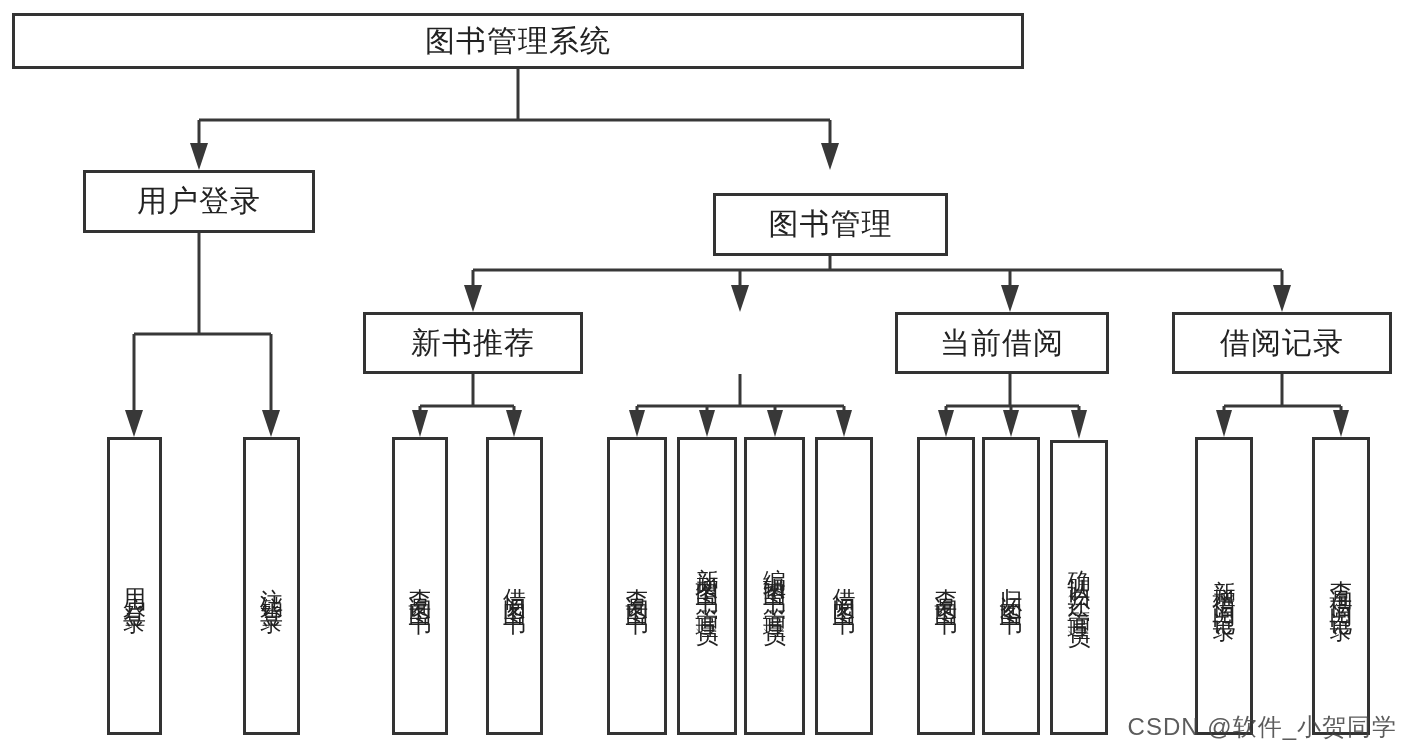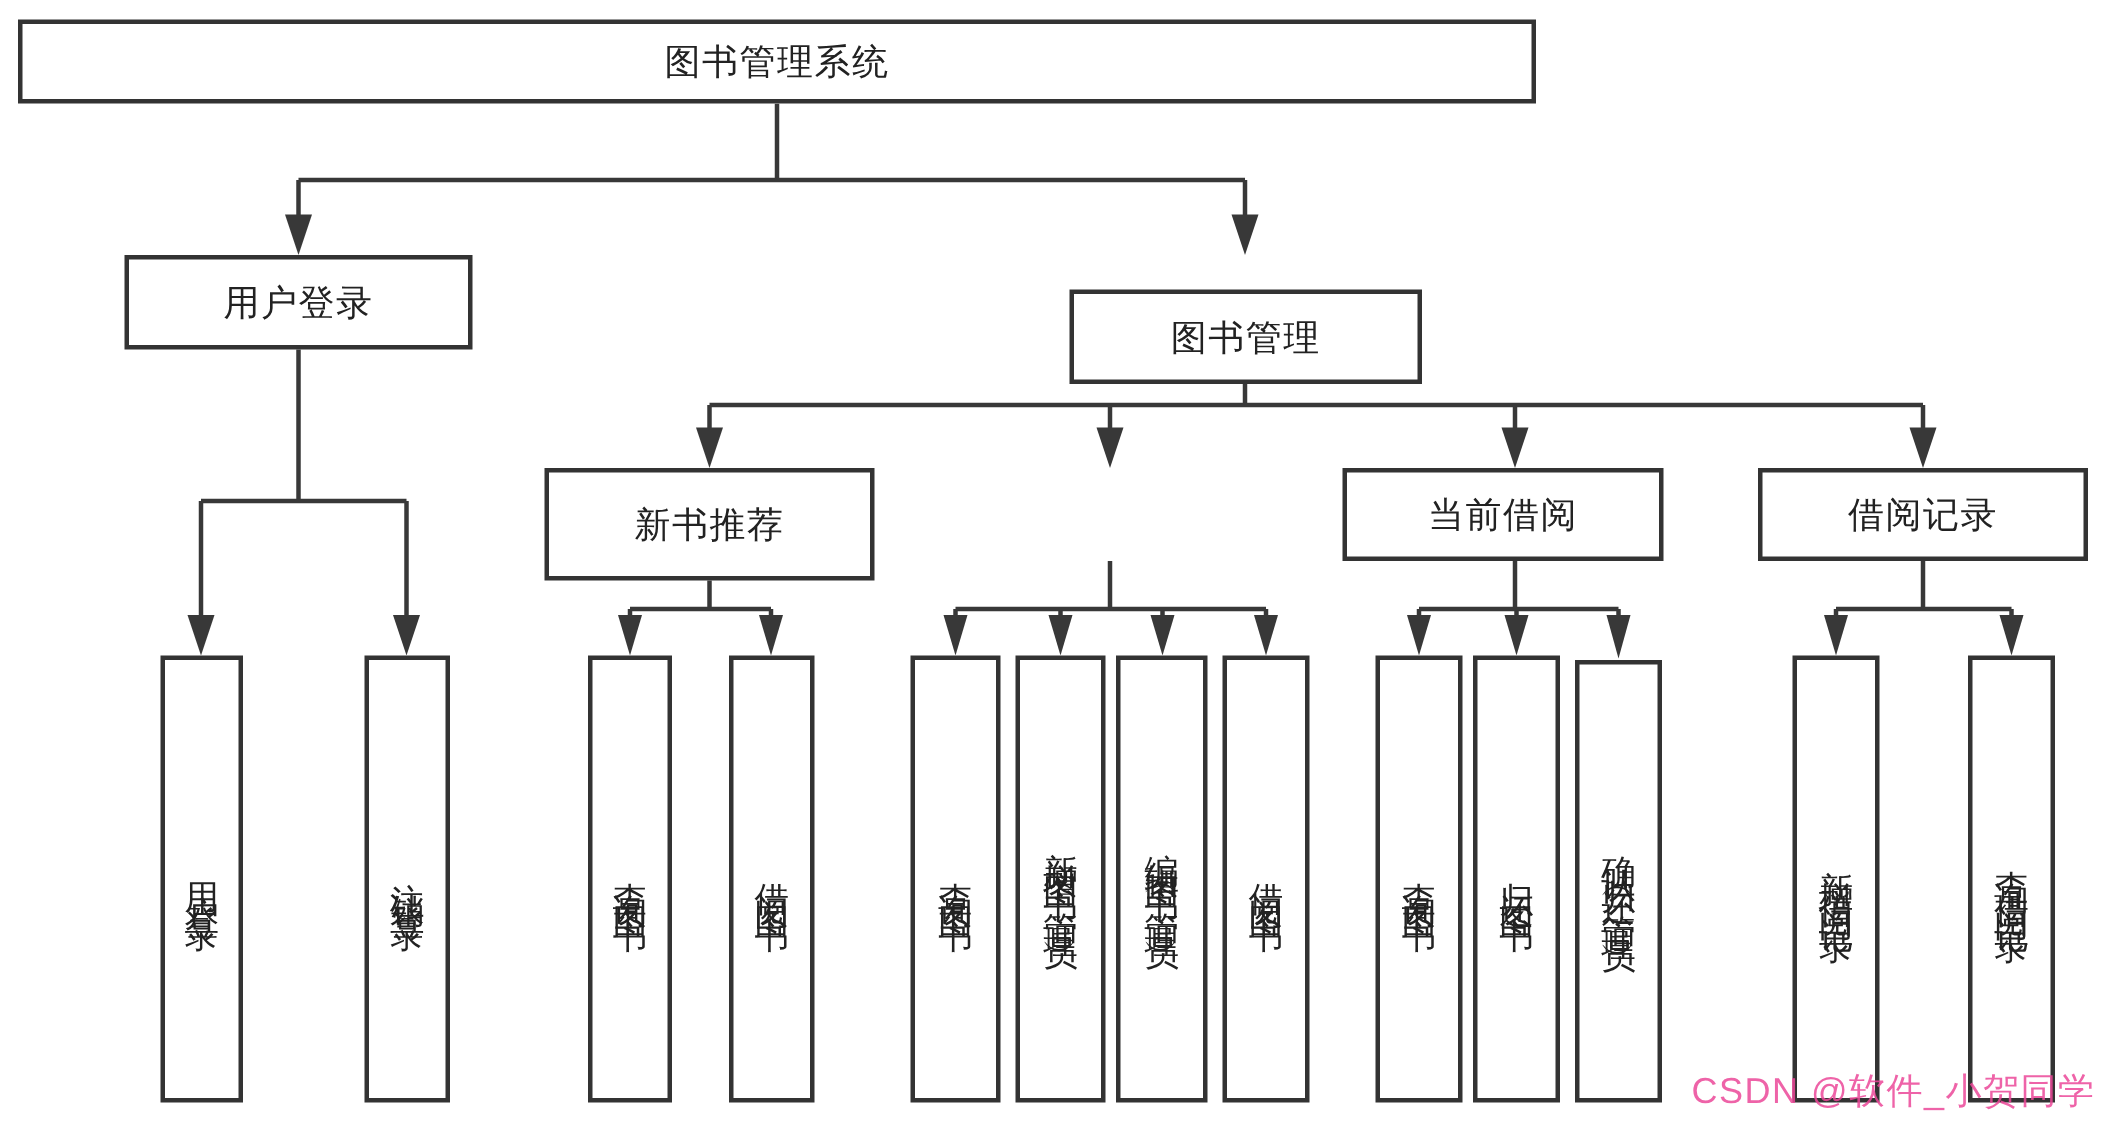--- a/index.html
+++ b/index.html
@@ -15,36 +15,36 @@
     position:absolute;
     box-sizing:border-box;
     border:3px solid #333333;
     background:#ffffff;
     display:flex;
     align-items:center;
     justify-content:center;
     color:#222222;
     z-index:1;
   }
-  .hbox{font-size:24px;letter-spacing:1px;white-space:nowrap;}
+  .hbox{font-size:30px;letter-spacing:1px;white-space:nowrap;}
   .vbox{z-index:1;}
   .vtext{
     writing-mode:vertical-rl;
     text-orientation:mixed;
     font-size:23px;
     letter-spacing:8px;
     line-height:1;
     color:#222222;
   }
   .watermark{
     position:absolute;
     right:8px;
     bottom:4px;
     font-size:24px;
-    color:#ec4899;
+    color:#404040;
     opacity:0.85;
     letter-spacing:1px;
     z-index:2;
     white-space:nowrap;
   }
 </style>
 </head>
 <body>
 
 <div id="stage">
@@ -127,21 +127,21 @@
       <polygon points="1216,410 1232,410 1224,437"></polygon>
       <polygon points="1333,410 1349,410 1341,437"></polygon>
     </g>
   </svg>
 
   <div class="box hbox" style="left:12px;top:13px;width:1012px;height:56px;">图书管理系统</div>
 
   <div class="box hbox" style="left:83px;top:170px;width:232px;height:63px;">用户登录</div>
   <div class="box hbox" style="left:713px;top:170px;width:235px;height:63px;margin-top:23px;">图书管理</div>
 
-  <div class="box hbox" style="left:363px;top:312px;width:220px;height:75px;">新书推荐</div>
+  <div class="box hbox" style="left:363px;top:312px;width:220px;height:62px;">新书推荐</div>
   <div class="box hbox" style="left:895px;top:312px;width:214px;height:62px;">当前借阅</div>
   <div class="box hbox" style="left:1172px;top:312px;width:220px;height:62px;">借阅记录</div>
 
   <div class="box vbox" style="left:107px;top:437px;width:55px;height:298px;">
     <span class="vtext">用户登录</span>
   </div>
   <div class="box vbox" style="left:243px;top:437px;width:57px;height:298px;">
     <span class="vtext">注销登录</span>
   </div>
 

